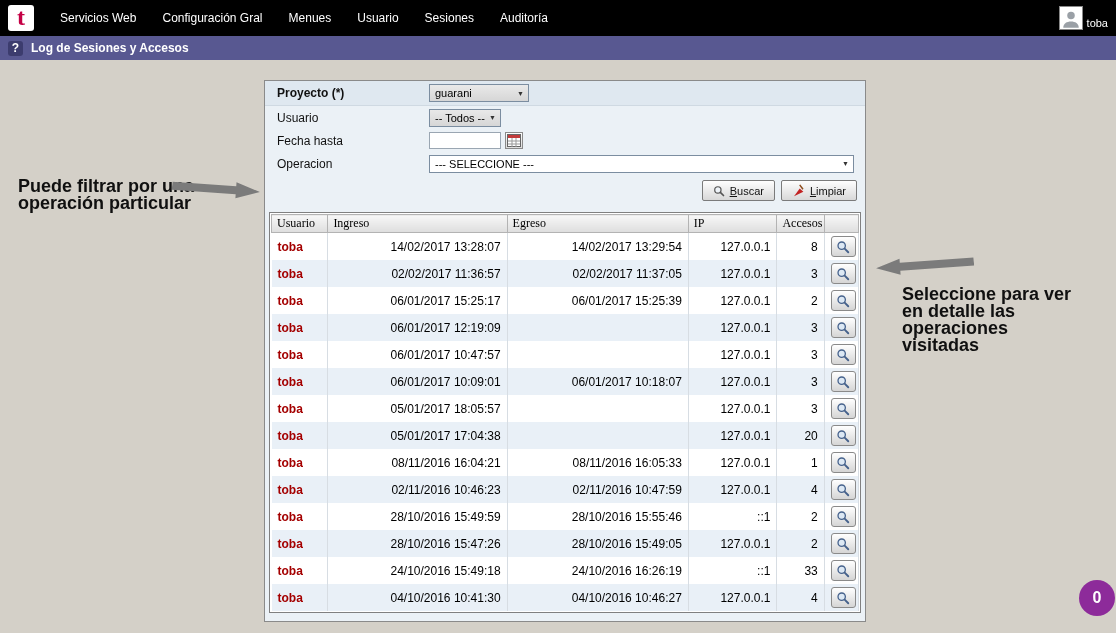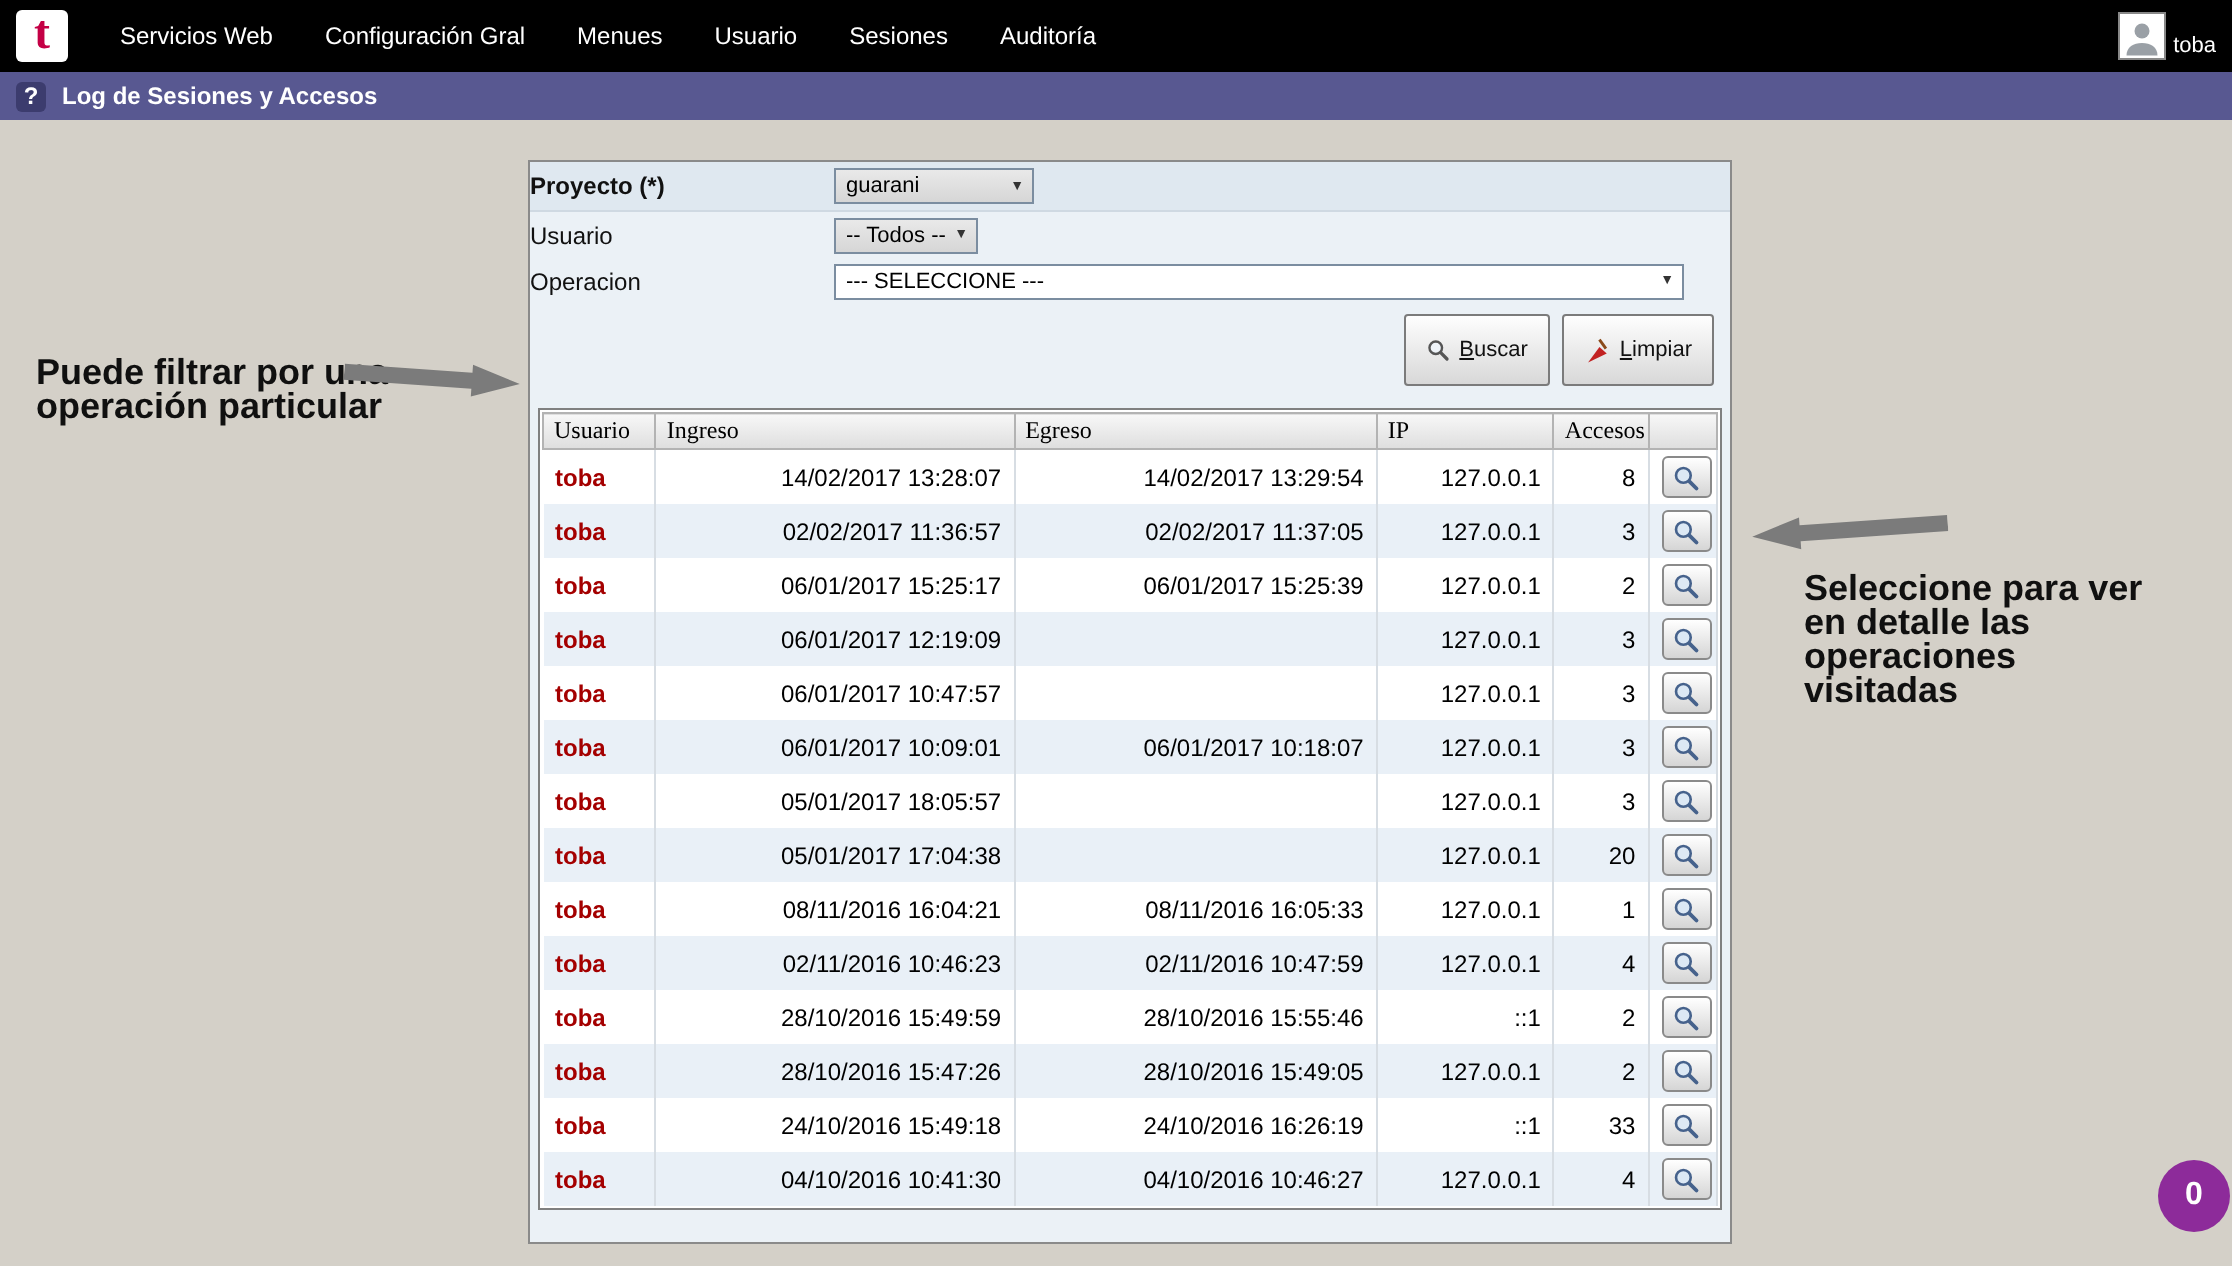--- a/index.html
+++ b/index.html
@@ -38,21 +38,21 @@
     width: 15px; height: 15px; background: #3c3c6e; border-radius: 3px;
     color: #fff; font-weight: bold; font-size: 12px; line-height: 15px;
     text-align: center; cursor: pointer;
   }
 
   
   .panel {
     position: absolute; left: 264px; top: 80px; width: 602px; height: 542px;
     background: #ebf1f6; border: 1px solid #8a8a8a;
   }
-  .filter-row { display: flex; align-items: center; height: 23px; }
+  .filter-row { display: flex; align-items: center; height: 23px; padding-left: 12px; }
   .filter-row.first { background: #dfe8f0; height: 25px; border-bottom: 1px solid #cfd9e2; }
   .filter-row.first .f-label { font-weight: bold; }
   .f-label { width: 152px; color: #111; }
 
   .fselect {
     display: inline-flex; align-items: center; height: 18px;
     border: 1px solid #7b8da0; background: linear-gradient(#e9e9e9,#d6d6d6);
     font-size: 11px; padding-left: 5px; cursor: pointer;
   }
   .fselect .fsel-text { flex: 1; white-space: nowrap; overflow: hidden; }
@@ -69,21 +69,21 @@
   .cal-btn {
     width: 18px; height: 17px; margin-left: 4px; border: 1px solid #8a8a8a;
     background: linear-gradient(#fdfdfd,#dcdcdc); display: inline-flex;
     align-items: center; justify-content: center; cursor: pointer; padding: 0;
   }
 
   .filter-buttons {
     display: flex; justify-content: flex-end; gap: 6px; padding: 5px 8px 7px;
   }
   .btn {
-    display: inline-flex; align-items: center; gap: 5px; height: 36px;
+    display: inline-flex; align-items: center; gap: 5px; height: 21px;
     padding: 0 10px; background: linear-gradient(#fefefe,#d8d8d8);
     border: 1px solid #7b7b7b; border-radius: 2px; font-size: 11px;
     font-family: "Liberation Sans", sans-serif; cursor: pointer; color: #111;
   }
   .ak { display: inline-block; }
   .ak::first-letter { text-decoration: underline; }
 
   
   .grid-box {
     margin: 4px; border: 1px solid #808080; background: #fff; padding: 1px;
@@ -167,20 +167,34 @@
 
   <div class="filter-row">
     <span class="f-label">Usuario</span>
     <div class="fselect w-usuario">
       <span class="fsel-text">-- Todos --</span>
       <span class="fsel-arrow">▼</span>
     </div>
   </div>
 
 
+  <div class="filter-row">
+    <span class="f-label">Fecha hasta</span>
+    <input class="date-input" value="" style="">
+    <button class="cal-btn">
+      <svg width="14" height="13" viewBox="0 0 14 13">
+        <rect x="0.5" y="0.5" width="13" height="12" fill="#fff" stroke="#666"></rect>
+        <rect x="1" y="1" width="12" height="3" fill="#c23b3b"></rect>
+        <line x1="1" y1="7" x2="13" y2="7" stroke="#999"></line>
+        <line x1="1" y1="10" x2="13" y2="10" stroke="#999"></line>
+        <line x1="5" y1="4" x2="5" y2="13" stroke="#999"></line>
+        <line x1="9" y1="4" x2="9" y2="13" stroke="#999"></line>
+      </svg>
+    </button>
+  </div>
 
   <div class="filter-row">
     <span class="f-label">Operacion</span>
     <div class="fselect w-operacion">
       <span class="fsel-text">--- SELECCIONE ---</span>
       <span class="fsel-arrow">▼</span>
     </div>
   </div>
 
   <div class="filter-buttons">

